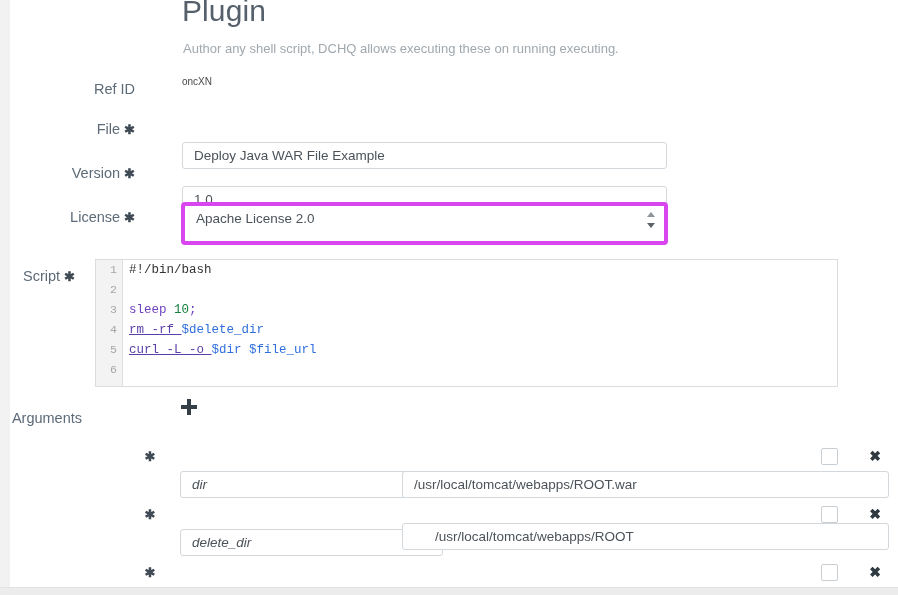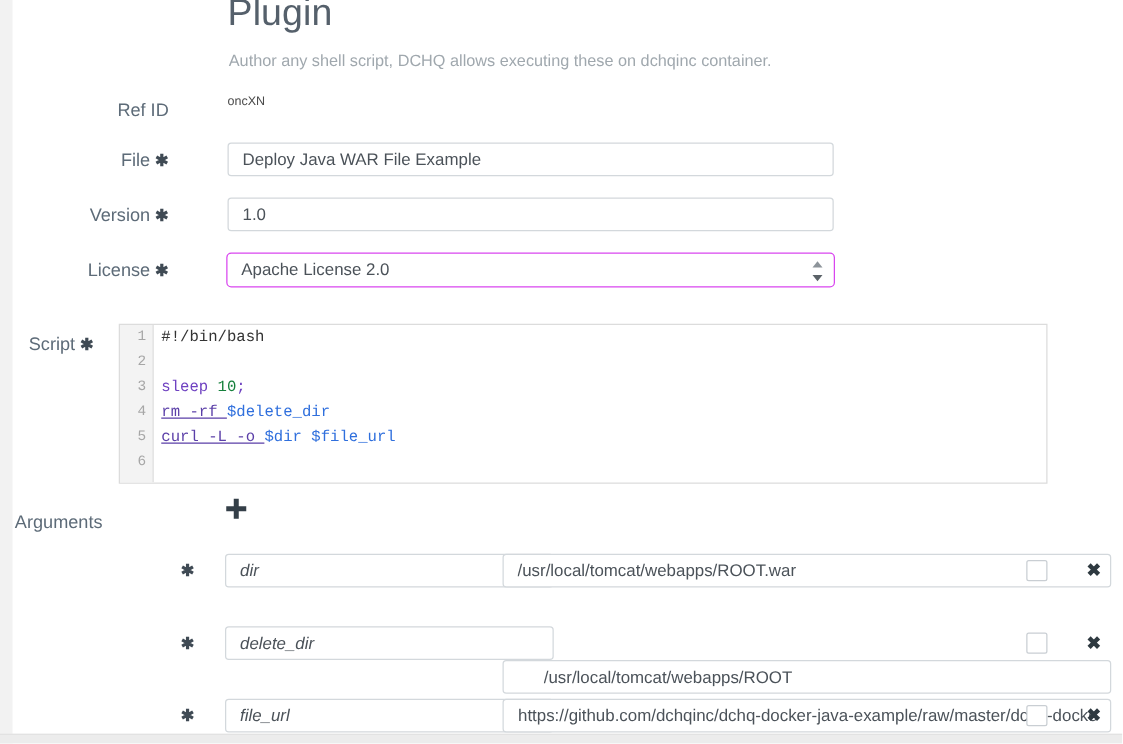--- a/index.html
+++ b/index.html
@@ -74,27 +74,28 @@
     position: absolute;
     height: 27px;
     padding: 0 11px;
     border: 1px solid #d3d8dc;
     border-radius: 3px;
     background: #fff;
     font-family: "Liberation Sans", sans-serif;
     font-size: 13.5px;
     color: #4b5259;
     outline: none;
+    margin-top: 28px;
   }
   .txt::placeholder { color: #b5bcc2; }
 
   .sel-wrap {
     position: absolute;
-    height: 28px;
-    border: 1px solid #d946ef;
+    height: 43px;
+    border: 4px solid #d946ef;
     border-radius: 4px;
     background: #fff;
   }
   .sel-wrap .sel-text {
     position: absolute;
     left: 11px; top: 5px;
     font-size: 13.5px;
     color: #4b5259;
     white-space: nowrap;
   }
@@ -203,21 +204,21 @@
   }
 </style>
 </head>
 <body>
 
 <div class="page">
 
   <div class="edge-left"></div>
 
   <div class="title">Plugin</div>
-  <div class="subtitle">Author any shell script, DCHQ allows executing these on dchqinc container.</div>
+  <div class="subtitle">Author any shell script, DCHQ allows executing these on running executing.</div>
 
   <div class="label" style="left:-25px; top:81px;">
     <span>Ref ID</span>
   </div>
   <div class="static-val" style="left:182px; top:76px;">oncXN</div>
 
   <div class="label" style="left:-25px; top:121px;">
     <span>File</span><span class="req">✱</span>
   </div>
   <input class="txt" style="left: 182px; top: 114px; width: 485px;" value="Deploy Java WAR File Example">
@@ -266,21 +267,21 @@
   <div class="plus-btn"></div>
 
   <div id="arg-rows">
       <div class="arg-req" style="top: 449px;">✱</div>
       <input class="txt arg-name" value="dir" style="top: 443px;">
       <input class="txt arg-value" value="/usr/local/tomcat/webapps/ROOT.war" style="top: 443px;">
       <div class="arg-check" style="top: 448px;"></div>
       <div class="arg-del" style="top: 448px;">✖</div>
       <div class="arg-req" style="top: 507px;">✱</div>
       <input class="txt arg-name" value="delete_dir" style="top: 501px;">
-      <input class="txt arg-value" value="/usr/local/tomcat/webapps/ROOT" style="top: 528px; padding-left: 32px;">
+      <input class="txt arg-value" value="/usr/local/tomcat/webapps/ROOT" style="top: 495px; padding-left: 32px;">
       <div class="arg-check" style="top: 506px;"></div>
       <div class="arg-del" style="top: 506px;">✖</div>
       <div class="arg-req" style="top: 565px;">✱</div>
       <input class="txt arg-name" value="file_url" style="top: 559px;">
       <input class="txt arg-value" value="https://github.com/dchqinc/dchq-docker-java-example/raw/master/dchq-docker-java-example.war" style="top: 559px;">
       <div class="arg-check" style="top: 564px;"></div>
       <div class="arg-del" style="top: 564px;">✖</div>
     </div>
 
   <div class="edge-bottom"></div>

